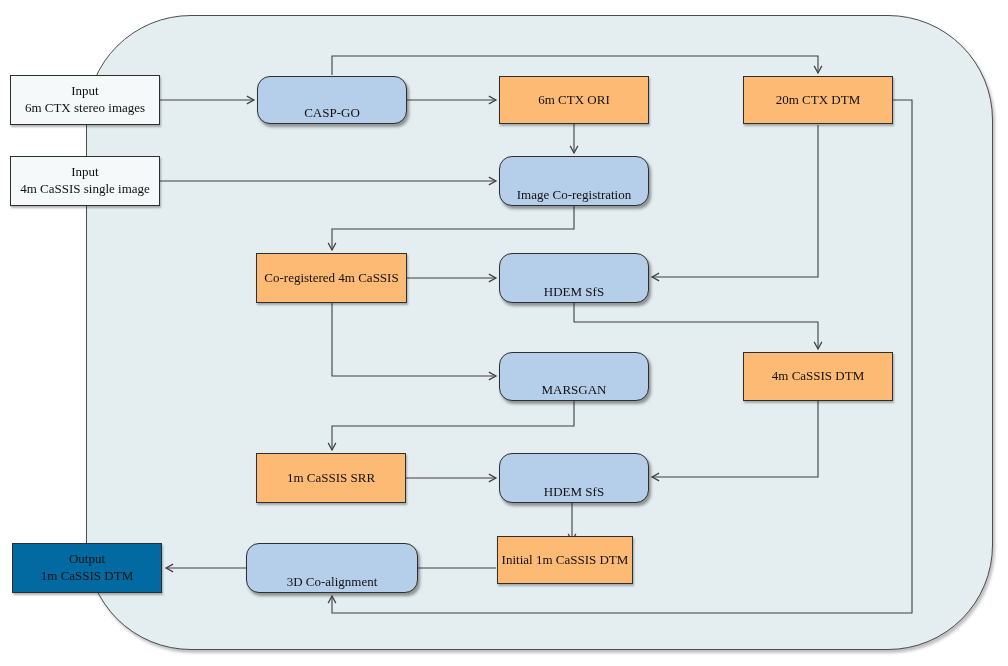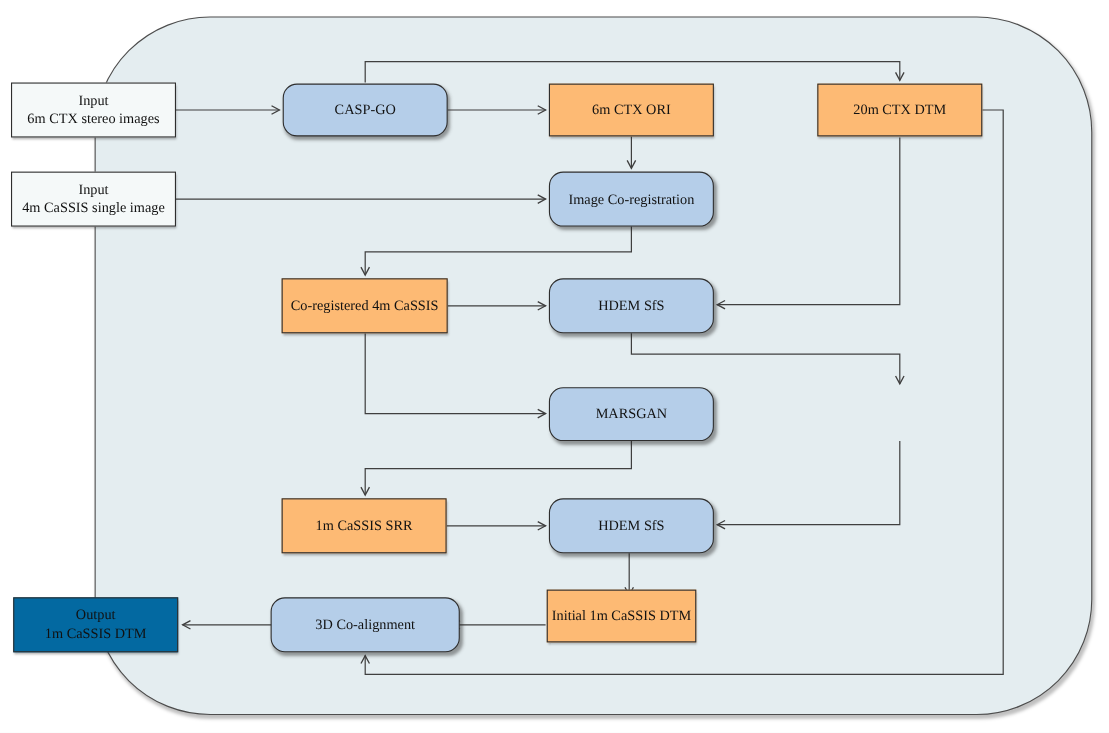--- a/index.html
+++ b/index.html
@@ -15,21 +15,21 @@
   }
   svg.connectors{position:absolute;left:0;top:0;z-index:2;}
   .node{
     position:absolute;z-index:3;
     display:flex;flex-direction:column;align-items:center;justify-content:center;
     text-align:center;font-size:13px;color:#111111;line-height:1.3;
     border:1px solid #2e2e2e;box-sizing:border-box;padding:1px 2px;
   }
   .inp{background:#f5f9f9;box-shadow:1px 2px 2px rgba(40,40,40,0.35);}
   .data{background:#fdba74;box-shadow:1px 2px 2px rgba(40,40,40,0.35);}
-  .proc{background:#b5cee9;border-radius:13px;box-shadow:2px 3px 3px rgba(40,40,40,0.45);}
+  .proc{background:#b5cee9;border-radius:13px;box-shadow:2px 3px 3px rgba(40,40,40,0.45);justify-content:flex-end;}
   .out{background:#0369a1;box-shadow:1px 2px 2px rgba(40,40,40,0.35);}
 </style>
 </head>
 <body>
 
 <div class="stage">
 
   <div class="boundary"></div>
 
   <svg class="connectors" width="1008" height="666" viewBox="0 0 1008 666">
@@ -90,20 +90,23 @@
   </div>
 
   <div class="node proc" style="left:499px;top:253px;width:150px;height:50px">
     <span>HDEM SfS</span>
   </div>
 
   <div class="node proc" style="left:499px;top:352px;width:150px;height:49px">
     <span>MARSGAN</span>
   </div>
 
+  <div class="node data" style="left:743px;top:352px;width:150px;height:49px">
+    <span>4m CaSSIS DTM</span>
+  </div>
 
   <div class="node data" style="left:256px;top:453px;width:150px;height:50px">
     <span>1m CaSSIS SRR</span>
   </div>
 
   <div class="node proc" style="left:499px;top:453px;width:150px;height:50px">
     <span>HDEM SfS</span>
   </div>
 
   <div class="node proc" style="left:246px;top:543px;width:172px;height:50px">

